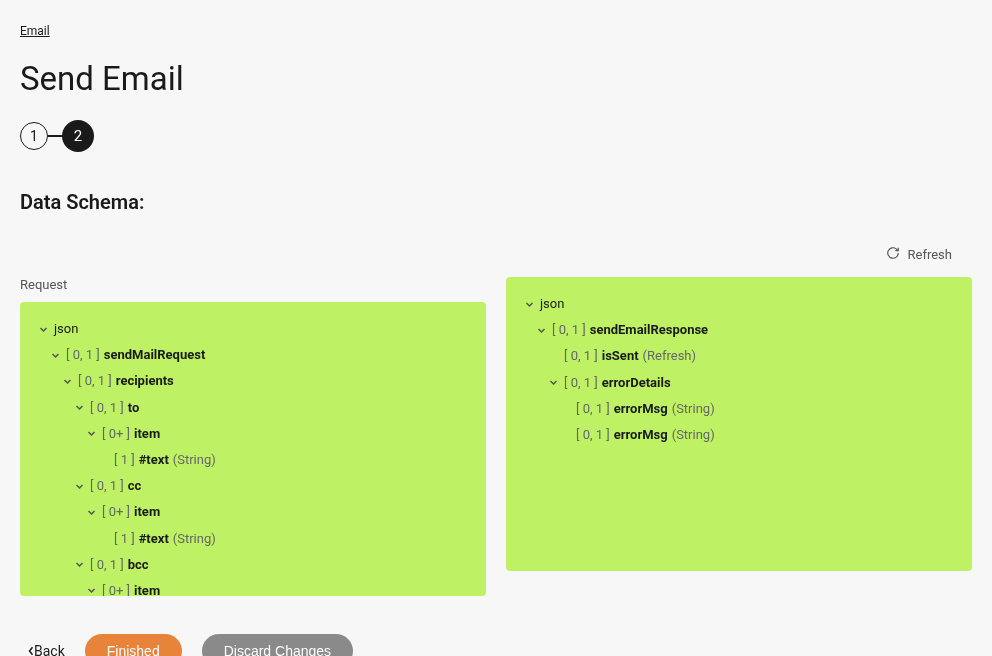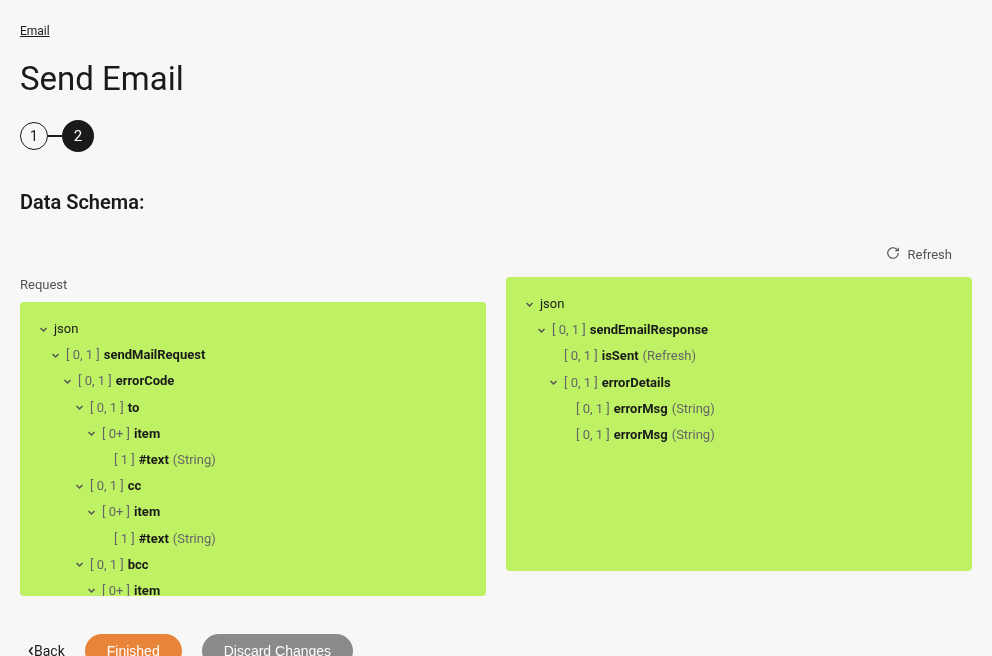--- a/index.html
+++ b/index.html
@@ -224,21 +224,21 @@
           <span class="cardinality">[ 0, 1 ] </span>
           <span class="node-name">sendMailRequest</span>
         </div>
         <div class="tree-node tree-indent-2">
           <span class="chev">
             <svg viewBox="0 0 12 12">
               <polyline points="2,4 6,8 10,4"></polyline>
             </svg>
           </span>
           <span class="cardinality">[ 0, 1 ] </span>
-          <span class="node-name">errorCode</span>
+          <span class="node-name">recipients</span>
         </div>
         <div class="tree-node tree-indent-3">
           <span class="chev">
             <svg viewBox="0 0 12 12">
               <polyline points="2,4 6,8 10,4"></polyline>
             </svg>
           </span>
           <span class="cardinality">[ 0, 1 ] </span>
           <span class="node-name">to</span>
         </div>

